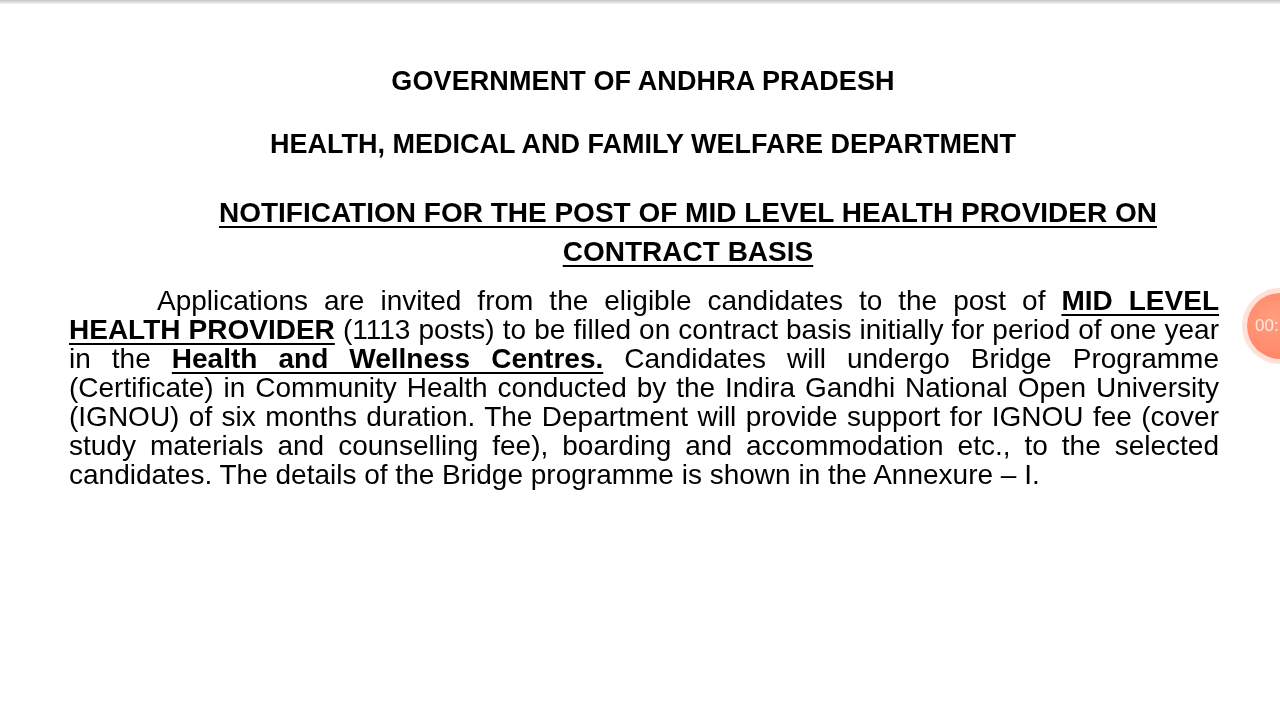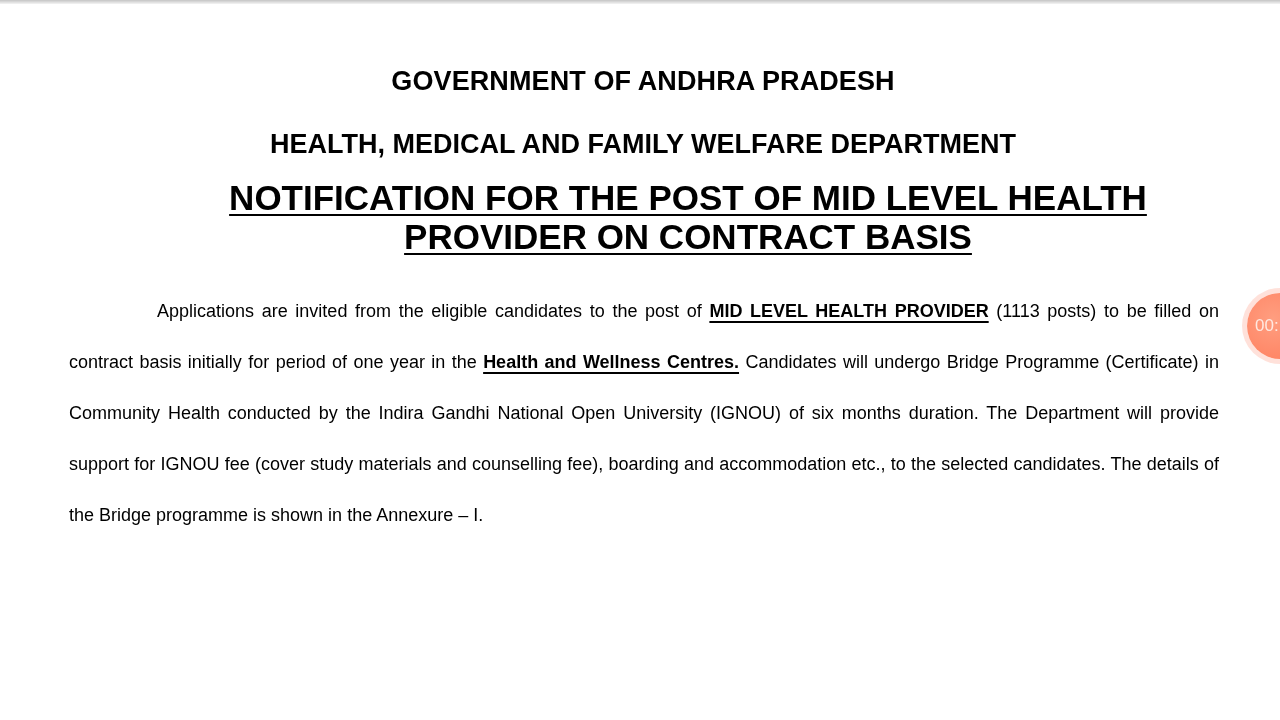--- a/index.html
+++ b/index.html
@@ -15,27 +15,27 @@
   }
   .h1 {
     position: absolute; top: 66px; left: 0; width: 1286px; text-align: center;
     font-weight: bold; font-size: 27px; letter-spacing: 0.1px;
   }
   .h2 {
     position: absolute; top: 129px; left: 0; width: 1286px; text-align: center;
     font-weight: bold; font-size: 27px;
   }
   .h3 {
-    position: absolute; top: 178px; left: 190px; width: 996px; text-align: center;
-    font-weight: bold; font-size: 35px; line-height: 39px; text-decoration: underline;
+    position: absolute; top: 193px; left: 190px; width: 996px; text-align: center;
+    font-weight: bold; font-size: 28px; line-height: 39px; text-decoration: underline;
     text-underline-offset: 4px; text-decoration-thickness: 2px;
   }
   .para {
     position: absolute; top: 286px; left: 69px; width: 1150px;
-    font-size: 18px; line-height: 51px; text-align: justify;
+    font-size: 28px; line-height: 29px; text-align: justify;
     text-indent: 88px;
   }
   .para .u {
     font-weight: bold; text-decoration: underline;
     text-underline-offset: 4px; text-decoration-thickness: 2px;
   }
   .timer {
     position: absolute; left: 1247px; top: 293px; width: 66px; height: 66px;
     border-radius: 50%;
     background: radial-gradient(circle at 40% 40%, #ff9e80, #ff7d5c);

